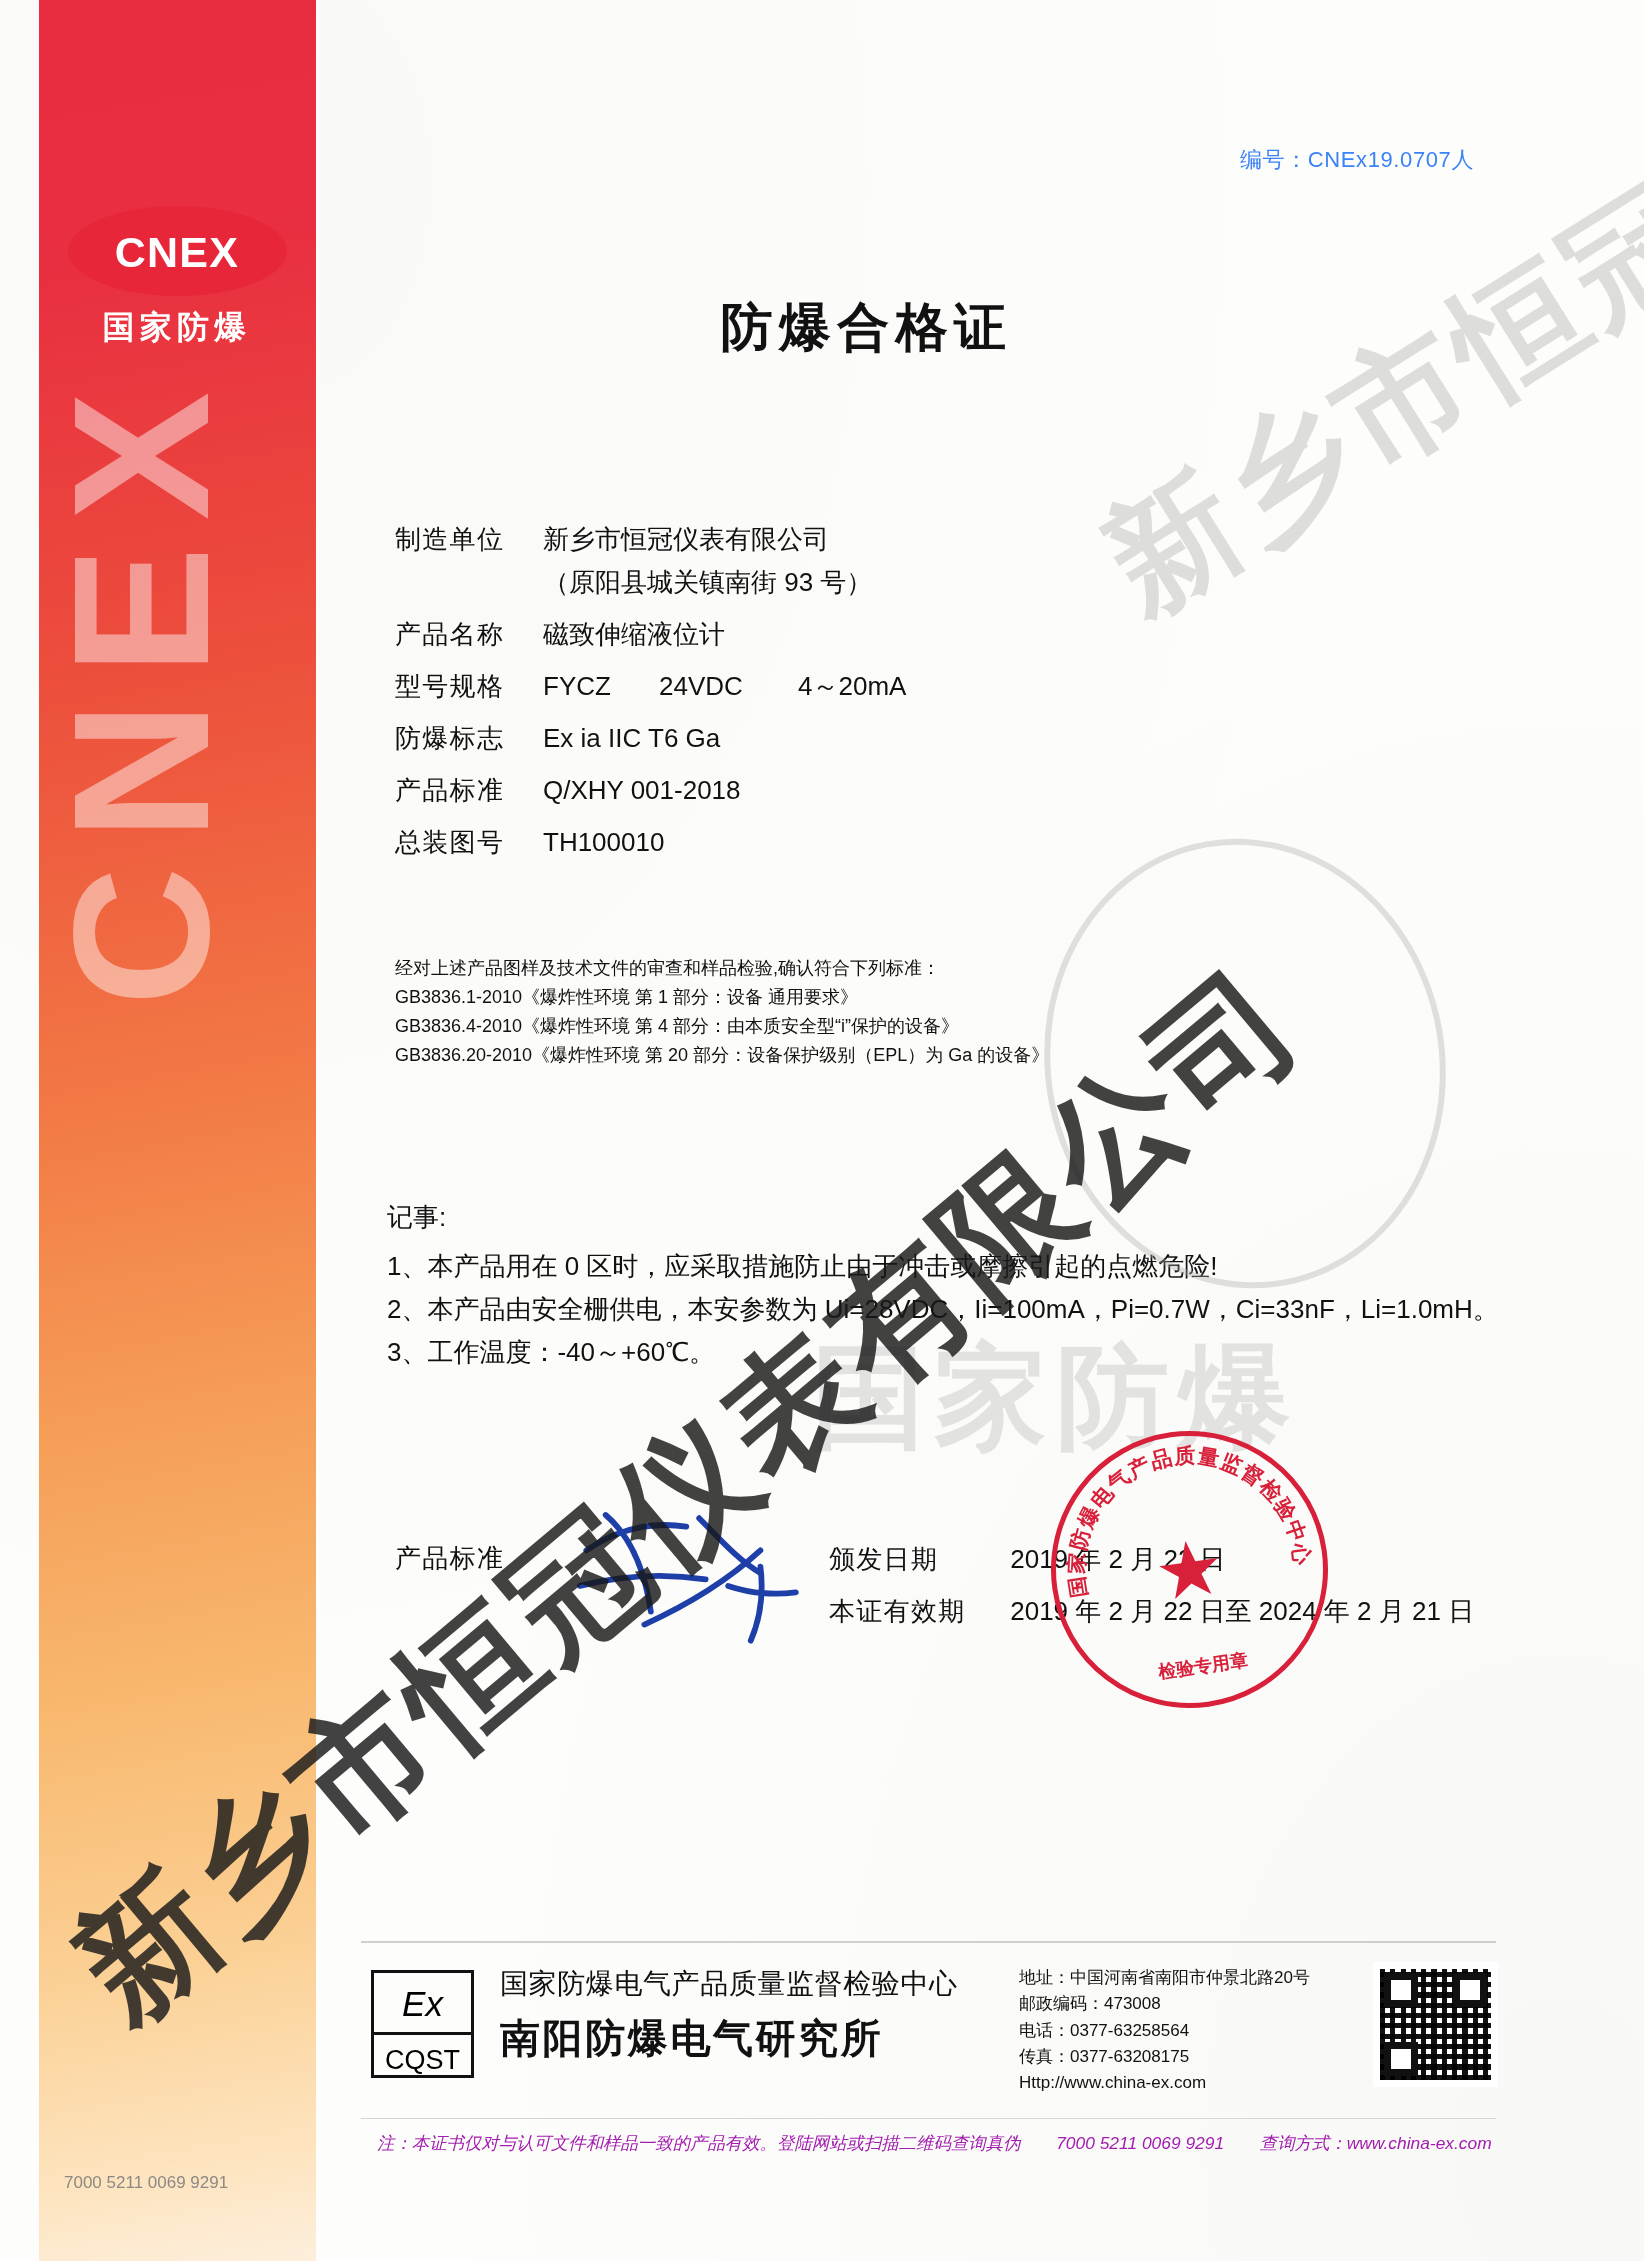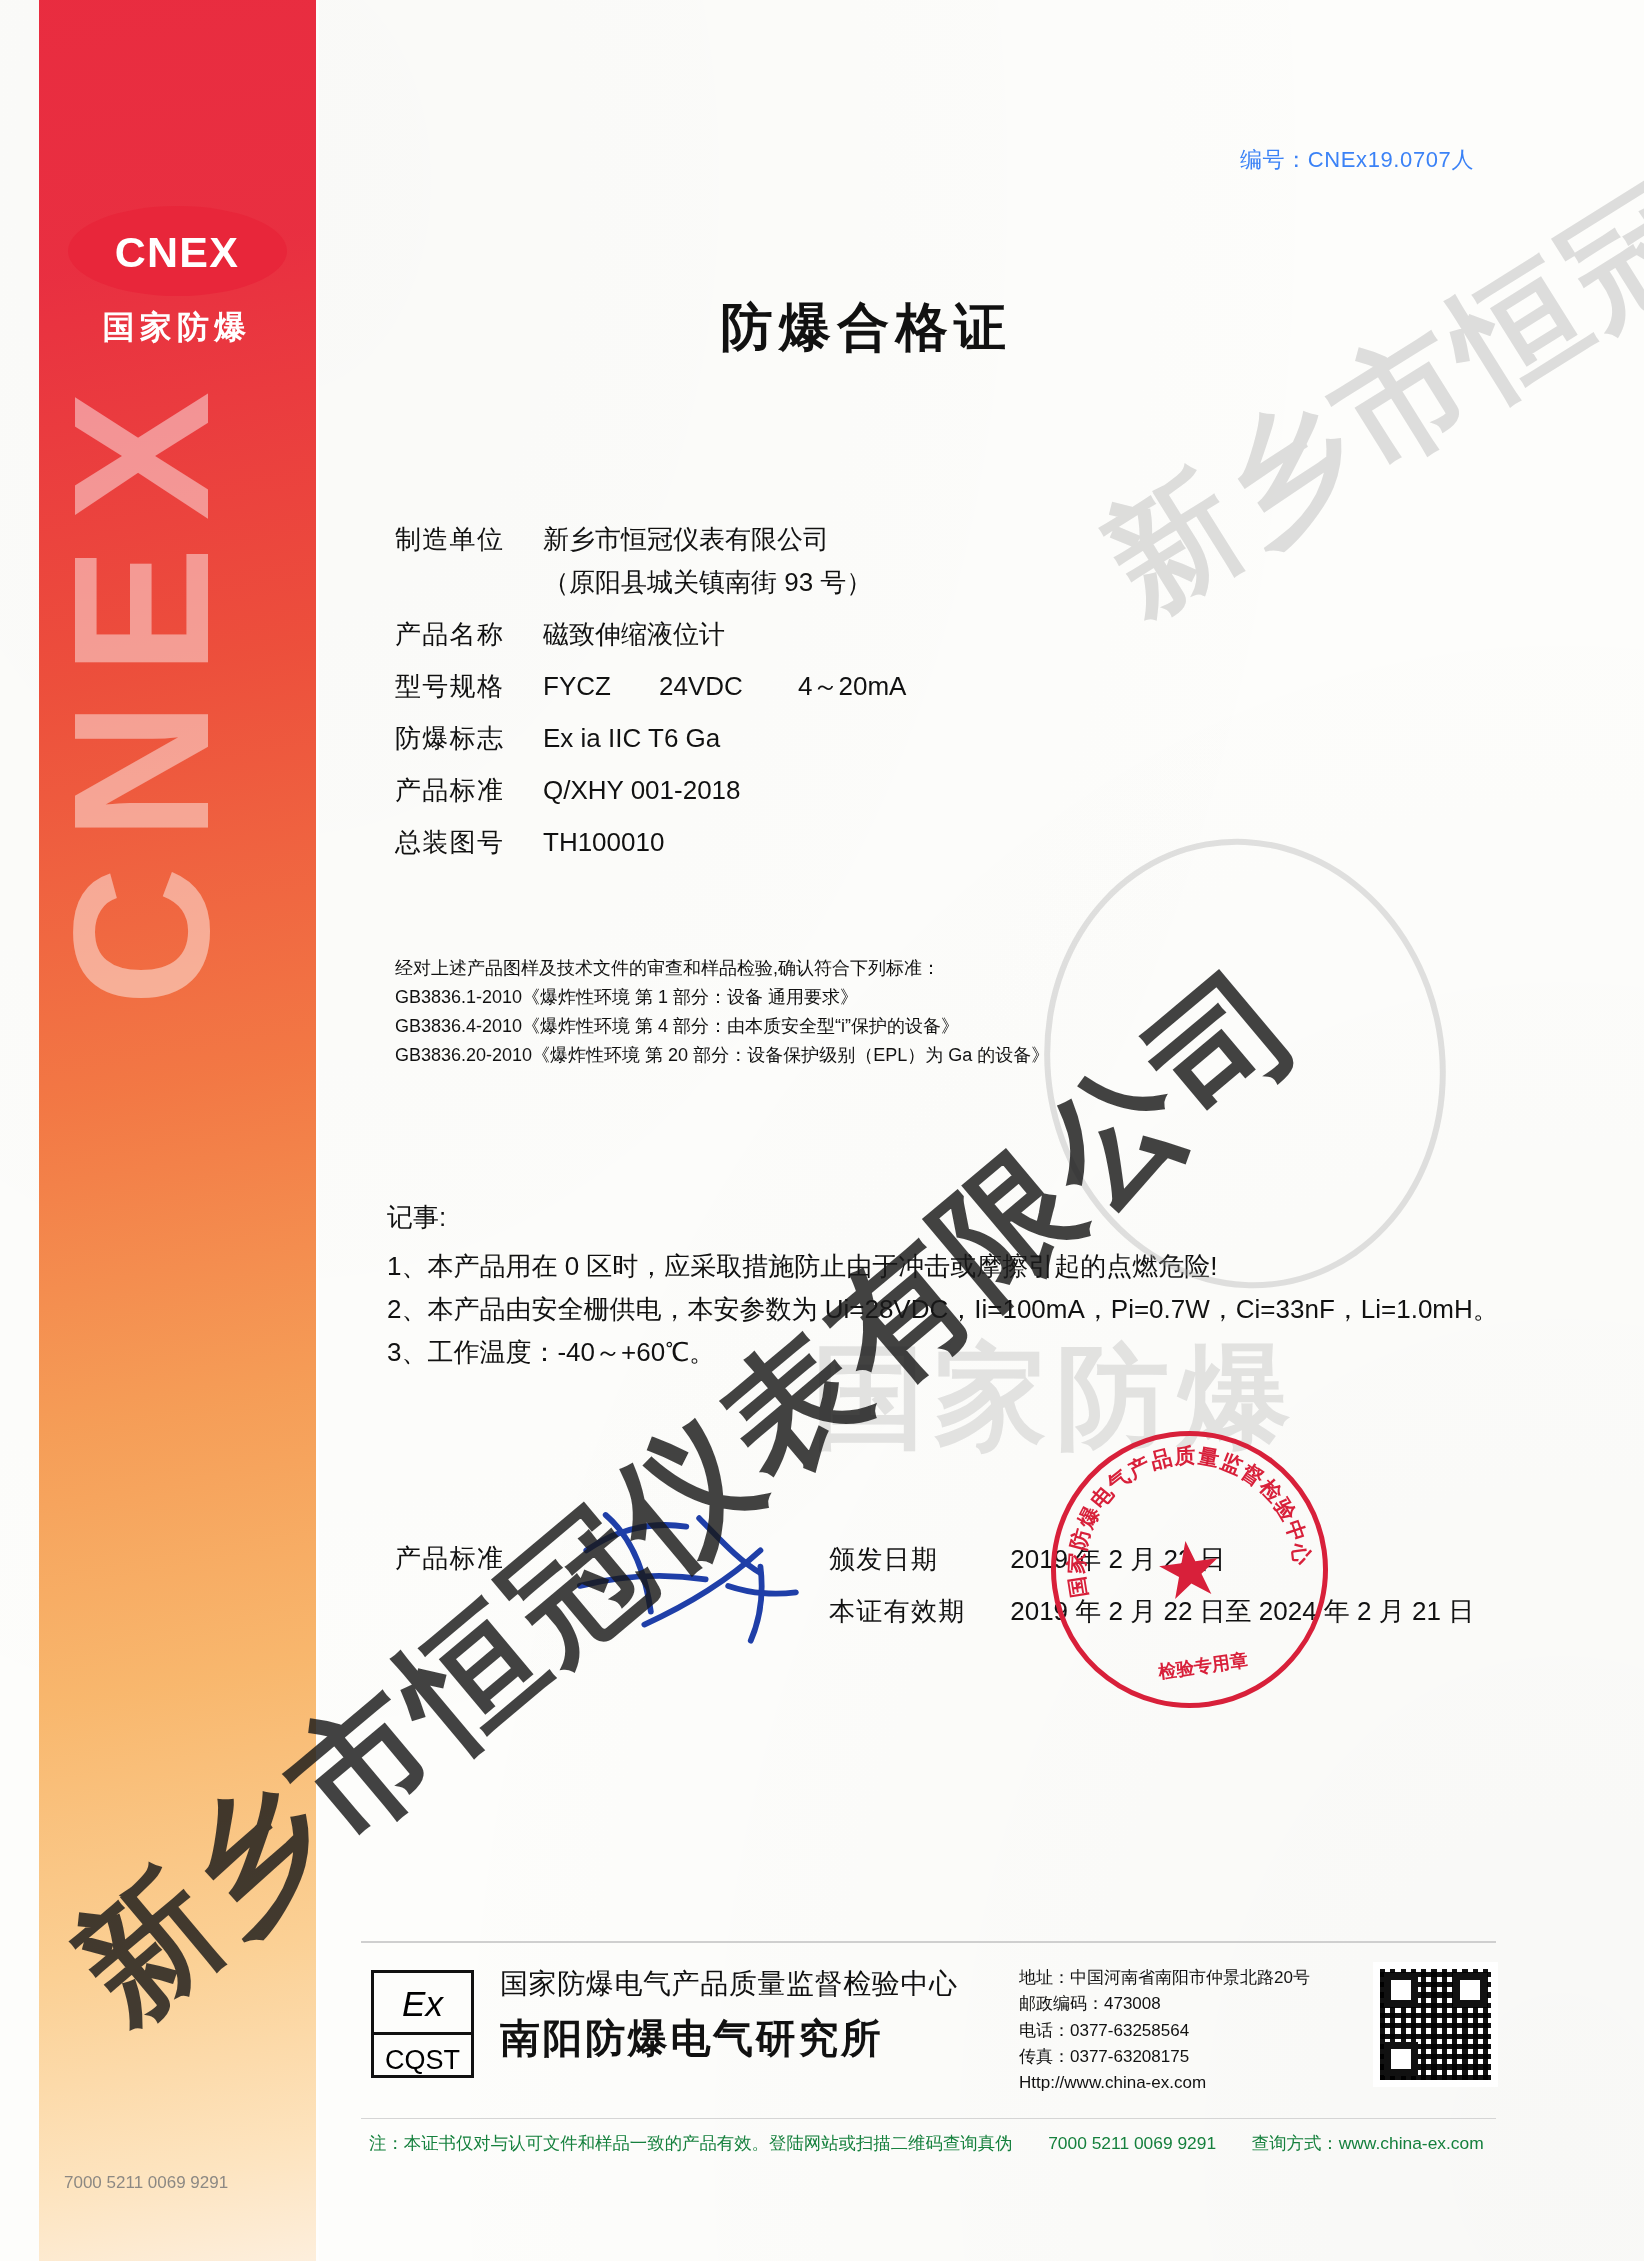--- a/index.html
+++ b/index.html
@@ -277,22 +277,22 @@
   }
   #qr .qr-eye { position:absolute; width:34px;height:34px;border:7.7px solid #111;background:#fff;}
   #qr .e1{left:3.9px;top:3.9px;} #qr .e2{right:3.9px;top:3.9px;} #qr .e3{left:3.9px;bottom:3.9px;}
   #footer-rule2 {
     position:absolute;
     left:361px; right:148px; top:2118px;
     height:1.3px; background:#d5d5d5;
   }
   #footer-note {
     position:absolute;
-    left:369px; top:2131px;
-    font-size:17.4px; color:#15803d;
+    left:377px; top:2131px;
+    font-size:17.4px; color:#a21caf;font-style:italic;
   }
   #footer-note .sep { display:inline-block; width:26px; }
   #footer-serial {
     position:absolute;
     left:64px; bottom:68px;
     font-size:17px;
     color:rgba(120,120,120,0.85);
   }
 </style>
 </head>

